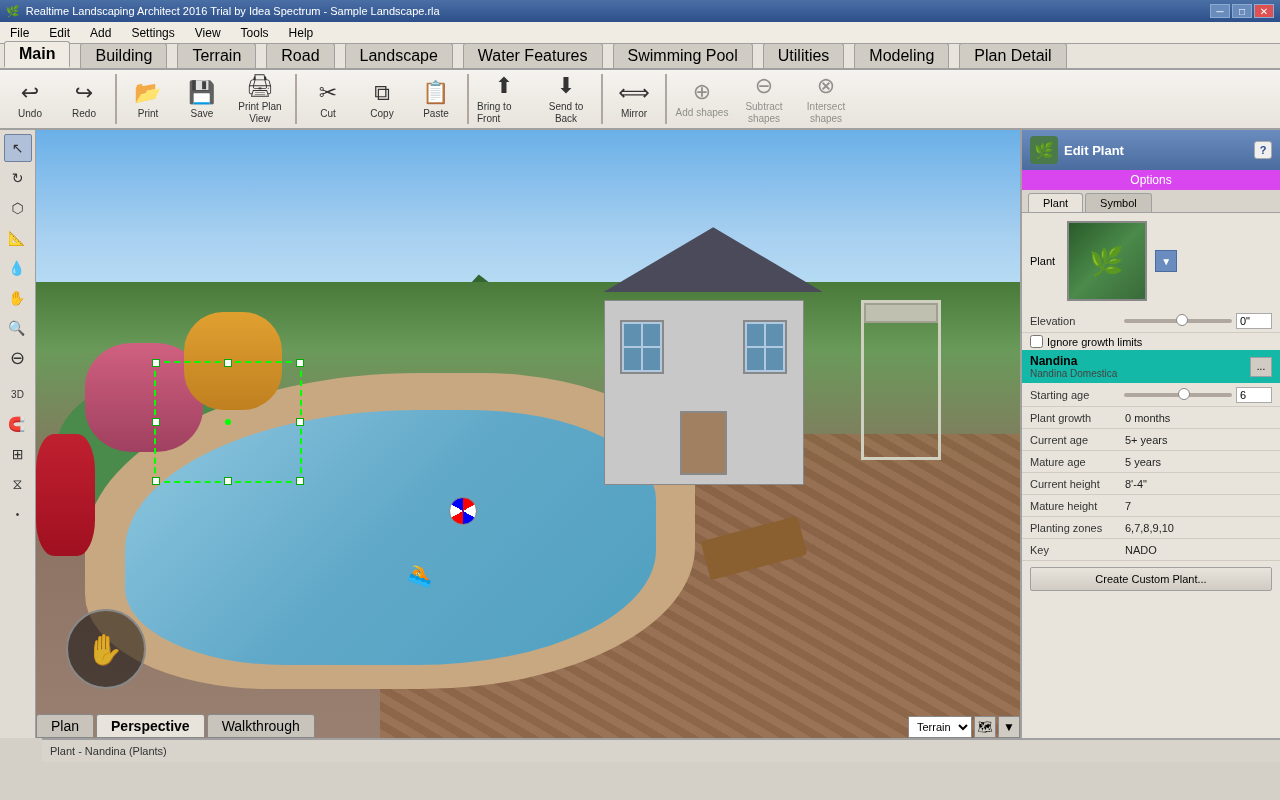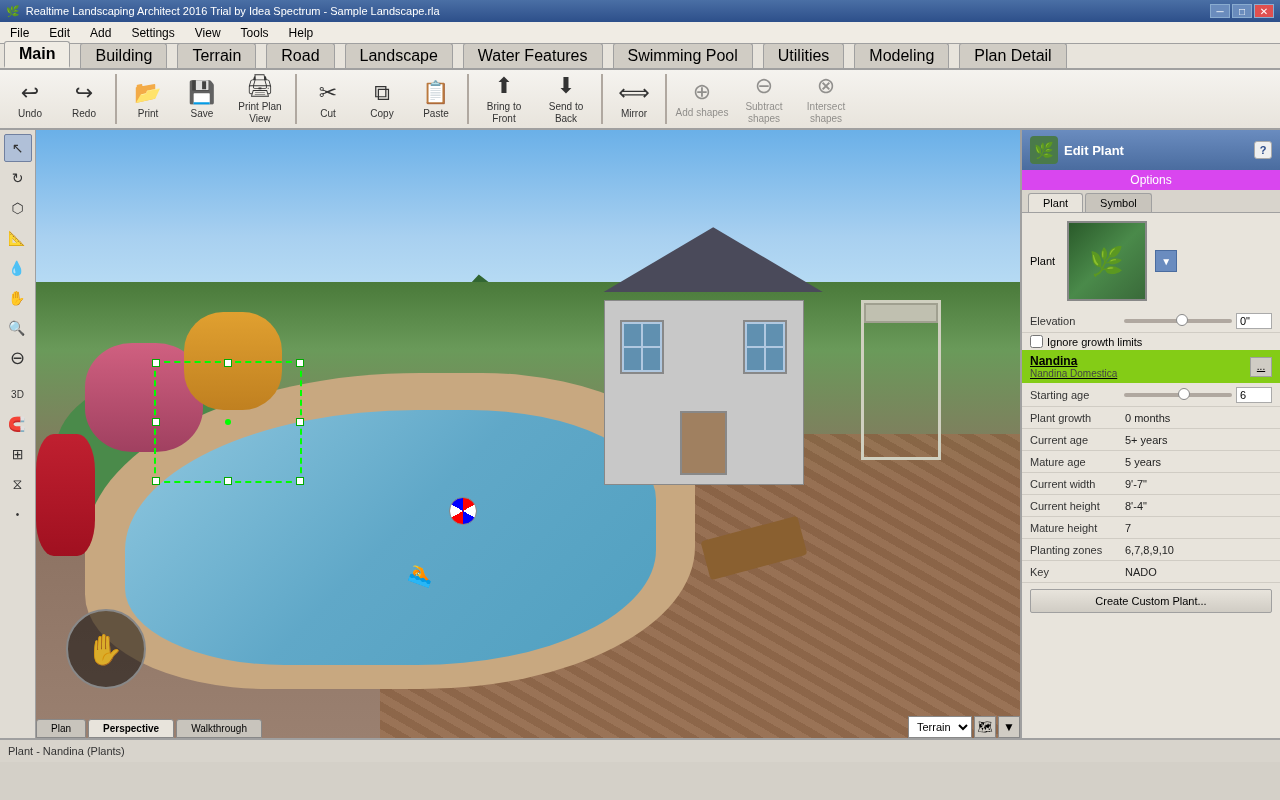--- a/index.html
+++ b/index.html
@@ -334,23 +334,22 @@
       min-height: 22px;
     }
     .detail-label { width: 95px; font-size: 11px; color: #333; flex-shrink: 0; }
     .detail-value { font-size: 11px; color: #222; flex: 1; }
 
     
     .nandina-row {
       display: flex;
       align-items: center;
       padding: 4px 8px;
-      background: #84cc16;
+      background: #14b8a6;
       gap: 4px;
-      text-decoration: underline;
     }
     .more-btn {
       width: 22px;
       height: 20px;
       background: #d0ccC4;
       border: 1px solid #a0a0a0;
       cursor: pointer;
       display: flex;
       align-items: center;
       justify-content: center;
@@ -381,24 +380,25 @@
     #statusbar {
       height: 24px;
       background: #d8d4cc;
       border-top: 2px solid #a0a0a0;
       display: flex;
       align-items: center;
       padding: 0 8px;
       font-size: 11px;
       color: #333;
       gap: 8px;
+      margin-left: 42px;
     }
     .bottom-tab {
       padding: 3px 14px;
-      font-size: 10px;
+      font-size: 14px;
       cursor: pointer;
       border: 1px solid #888;
       background: #c8c4bc;
       border-radius: 3px 3px 0 0;
     }
     .bottom-tab.active { background: #e8e4dc; font-weight: bold; }
     .terrain-select {
       font-size: 11px;
       border: 1px solid #888;
       padding: 2px 4px;
@@ -530,21 +530,21 @@
     <div class="icon">⧉</div>
     <span>Copy</span>
   </div>
   <div class="toolbar-btn">
     <div class="icon">📋</div>
     <span>Paste</span>
   </div>
   <div class="toolbar-separator"></div>
   <div class="toolbar-btn" style="width:60px;">
     <div class="icon">⬆</div>
-    <span style="text-align:center;line-height:1.2;">Bring to Front</span>
+    <span style="text-align:left;line-height:1.2;">Bring to Front</span>
   </div>
   <div class="toolbar-btn" style="width:60px;">
     <div class="icon">⬇</div>
     <span style="text-align:center;line-height:1.2;">Send to Back</span>
   </div>
   <div class="toolbar-separator"></div>
   <div class="toolbar-btn">
     <div class="icon">⟺</div>
     <span>Mirror</span>
   </div>
@@ -724,24 +724,20 @@
     </div>
     <div class="detail-row">
       <span class="detail-label">Current age</span>
       <span class="detail-value">5+ years</span>
     </div>
     <div class="detail-row">
       <span class="detail-label">Mature age</span>
       <span class="detail-value">5 years</span>
     </div>
     <div class="detail-row">
-      <span class="detail-label">Current width</span>
-      <span class="detail-value">9'-7"</span>
-    </div>
-    <div class="detail-row">
       <span class="detail-label">Current height</span>
       <span class="detail-value">8'-4"</span>
     </div>
     <div class="detail-row">
       <span class="detail-label">Mature height</span>
       <span class="detail-value">7</span>
     </div>
     <div class="detail-row">
       <span class="detail-label">Planting zones</span>
       <span class="detail-value">6,7,8,9,10</span>

